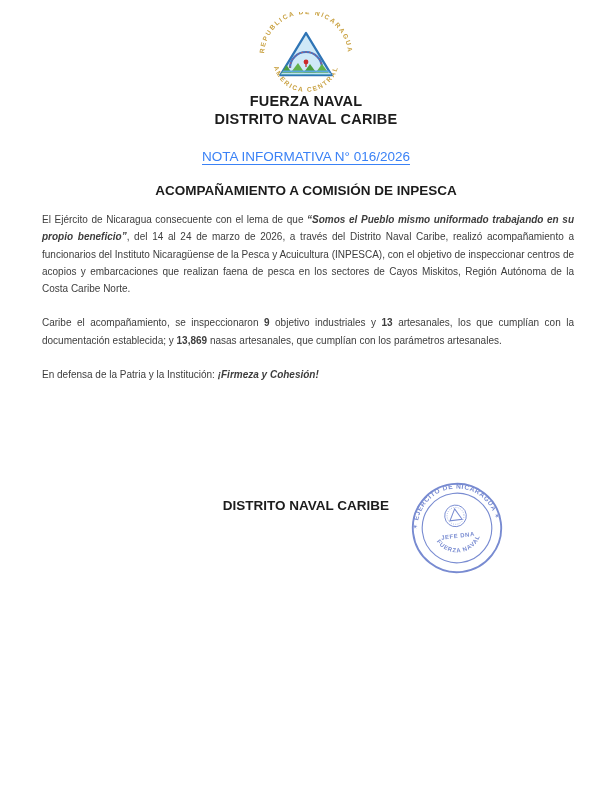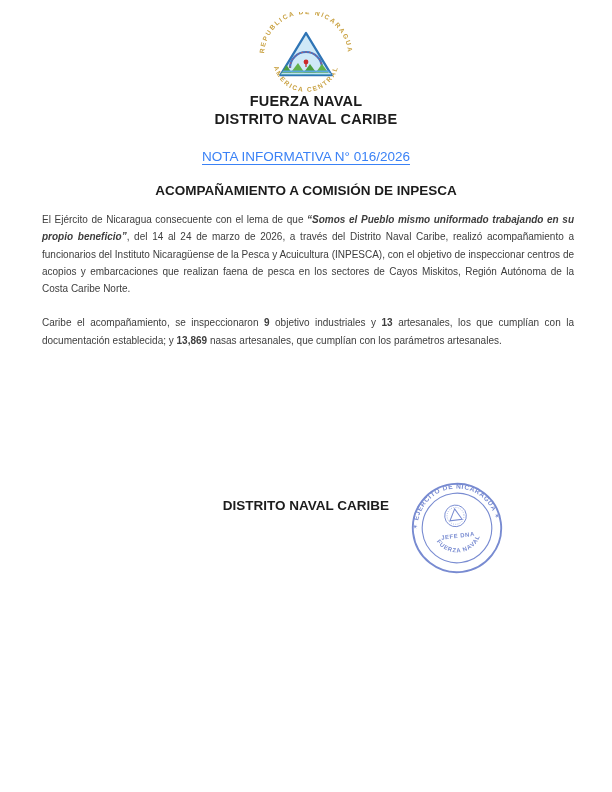--- a/index.html
+++ b/index.html
@@ -104,20 +104,21 @@
   </div>
 
   <div class="note-subject">ACOMPAÑAMIENTO A COMISIÓN DE INPESCA</div>
 
   <div class="body-text">
     <p><span>El Ejército de Nicaragua consecuente con el lema de que </span><span class="bi">“Somos el Pueblo mismo uniformado trabajando en su propio beneficio”</span><span>, del 14 al 24 de marzo de 2026, a través del Distrito Naval Caribe, realizó acompañamiento a funcionarios del Instituto Nicaragüense de la Pesca y Acuicultura (INPESCA), con el objetivo de inspeccionar centros de acopios y embarcaciones que realizan faena de pesca en los sectores de Cayos Miskitos, Región Autónoma de la Costa Caribe Norte.</span></p>
 
     <p><span>Caribe el acompañamiento, se inspeccionaron </span><span class="b">9</span><span> objetivo industriales y </span><span class="b">13</span><span> artesanales, los que cumplían con la documentación establecida; y </span><span class="b">13,869</span><span> nasas artesanales, que cumplían con los parámetros artesanales.</span></p>
 
 
+    <p class="tight"><span>En defensa de la Patria y la Institución: </span><span class="bi">¡Firmeza y Cohesión!</span></p>
 
   </div>
 
   <div class="signature">
     <div>DISTRITO NAVAL CARIBE</div>
   </div>
 
   <svg class="stamp" viewBox="0 0 100 100">
     <defs>
       <path id="stampTop" d="M 8,50 A 42,42 0 0 1 92,50" fill="none"></path>

